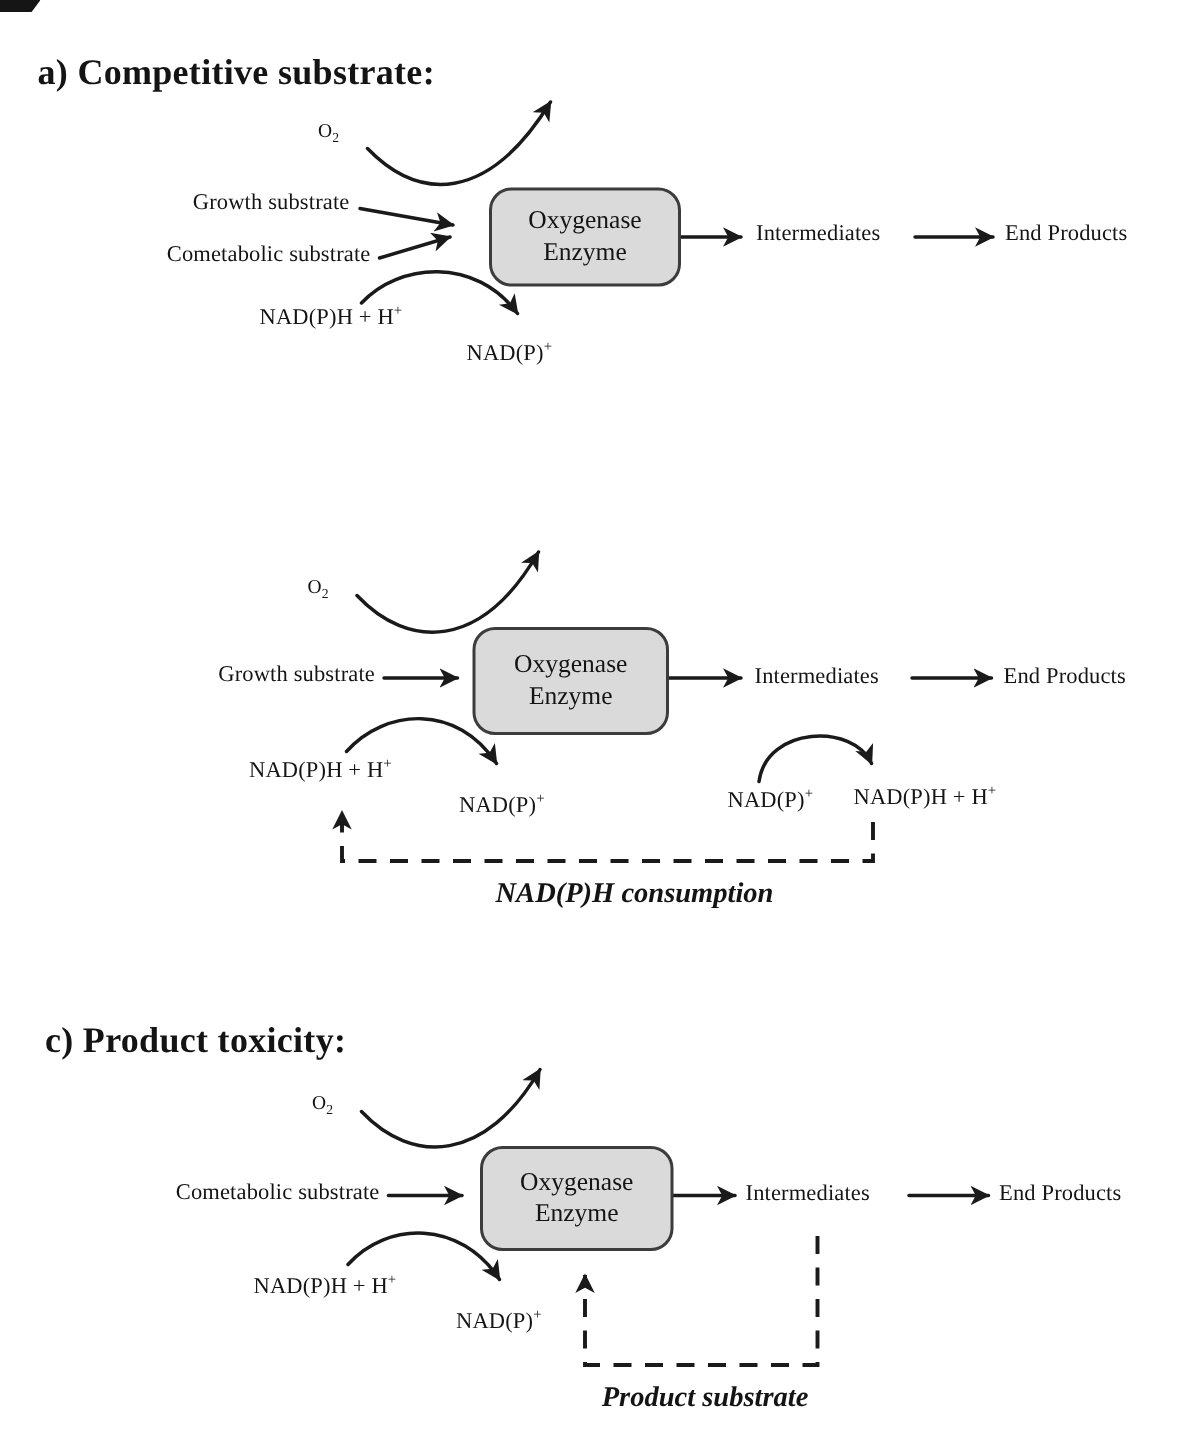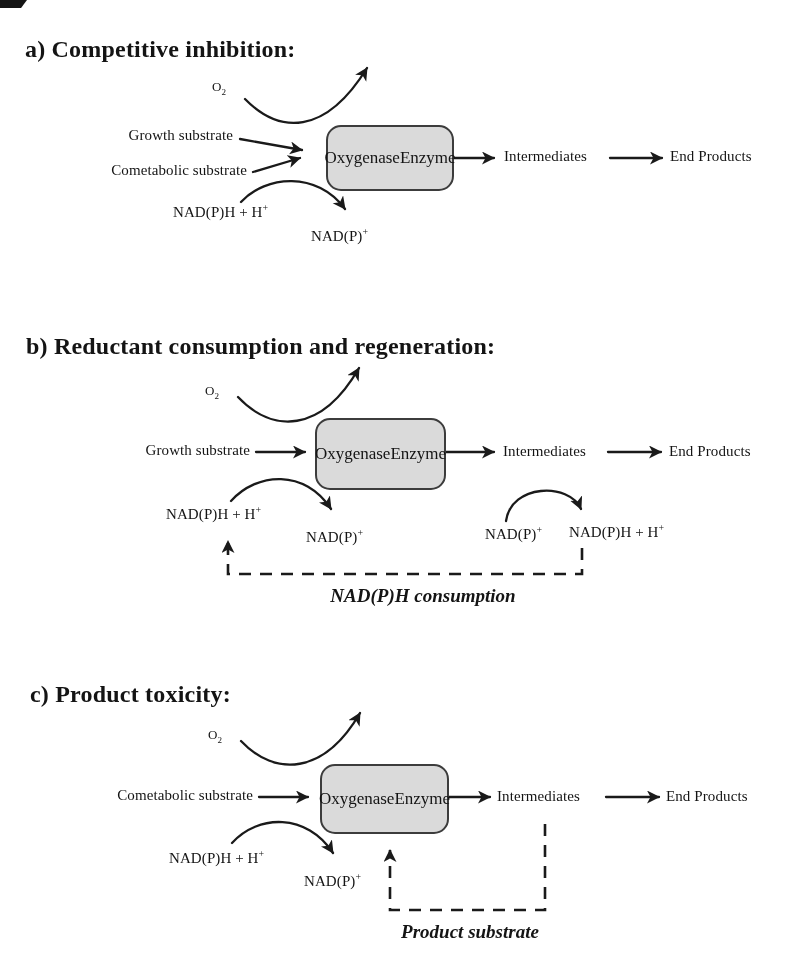--- a/index.html
+++ b/index.html
@@ -22,21 +22,21 @@
     position:absolute;font-size:15px;white-space:nowrap;letter-spacing:0.1px;
   }
   .o2{font-size:13px;}
   sub{font-size:0.7em;line-height:0;}
   sup{font-size:0.66em;line-height:0;vertical-align:super;}
   .enzyme-box{
     position:absolute;
     background:var(--c-enzyme_box_fill,#dadada);
     border:2.5px solid var(--c-enzyme_box_border,#3c3c3c);
     border-radius:15px;
-    display:flex;flex-direction:row;align-items:center;justify-content:center;
+    display:flex;flex-direction:column;align-items:center;justify-content:center;
     font-size:17px;line-height:1.22;color:var(--c-text,#141414);
   }
   .caption{
     position:absolute;font-size:19px;font-weight:bold;font-style:italic;
     text-align:center;white-space:nowrap;
   }
   .ln{stroke:var(--c-line,#1a1a1a);stroke-width:2.3;fill:none;stroke-linecap:round;}
   .dash{stroke:var(--c-line,#1a1a1a);stroke-width:2.6;fill:none;stroke-dasharray:12 9;}
   marker path{fill:var(--c-line,#1a1a1a);stroke:none;}
   .scan-artifact{
@@ -57,21 +57,21 @@
       </marker>
     </defs>
     <path class="ln" d="M 245,99 C 279,134 325,136 367,68" marker-end="url(#ahA)"></path>
     <path class="ln" d="M 240,139 L 302,150" marker-end="url(#ahA)"></path>
     <path class="ln" d="M 253,172 L 300,158" marker-end="url(#ahA)"></path>
     <path class="ln" d="M 241,202 C 266,175 317,171 345,209" marker-end="url(#ahA)"></path>
     <path class="ln" d="M 452,158 L 494,158" marker-end="url(#ahA)"></path>
     <path class="ln" d="M 610,158 L 662,158" marker-end="url(#ahA)"></path>
   </svg>
 
-  <h2 class="title" style="left:25px;top:16px;">a) Competitive inhibition:</h2>
+  <h2 class="title" style="left:25px;top:16px;">a) Competitive substrate:</h2>
 
   <span class="lbl o2" style="left:212px;top:79px;"><span>O</span><sub>2</sub></span>
 
   <span class="lbl" style="right:567px;top:127px;">Growth substrate</span>
 
   <span class="lbl" style="right:553px;top:162px;">Cometabolic substrate</span>
 
   <div class="enzyme-box" style="left:326px;top:125px;width:124px;height:62px;">
     <span>Oxygenase</span>
     <span>Enzyme</span>
@@ -95,21 +95,20 @@
     </defs>
     <path class="ln" d="M 238,97 C 272,133 321,134 359,68" marker-end="url(#ahB)"></path>
     <path class="ln" d="M 256,152 L 305,152" marker-end="url(#ahB)"></path>
     <path class="ln" d="M 231,201 C 257,172 305,169 331,209" marker-end="url(#ahB)"></path>
     <path class="ln" d="M 444,152 L 494,152" marker-end="url(#ahB)"></path>
     <path class="ln" d="M 608,152 L 661,152" marker-end="url(#ahB)"></path>
     <path class="ln" d="M 506,221 C 511,184 569,182 581,209" marker-end="url(#ahB)"></path>
     <path class="dash" d="M 582,248 L 582,274 L 228,274 L 228,241" marker-end="url(#ahB)"></path>
   </svg>
 
-  <h2 class="title" style="left:26px;top:13px;">b) Reductant consumption and regeneration:</h2>
 
   <span class="lbl o2" style="left:205px;top:83px;"><span>O</span><sub>2</sub></span>
 
   <span class="lbl" style="right:550px;top:142px;">Growth substrate</span>
 
   <div class="enzyme-box" style="left:315px;top:118px;width:127px;height:68px;">
     <span>Oxygenase</span>
     <span>Enzyme</span>
   </div>
 

